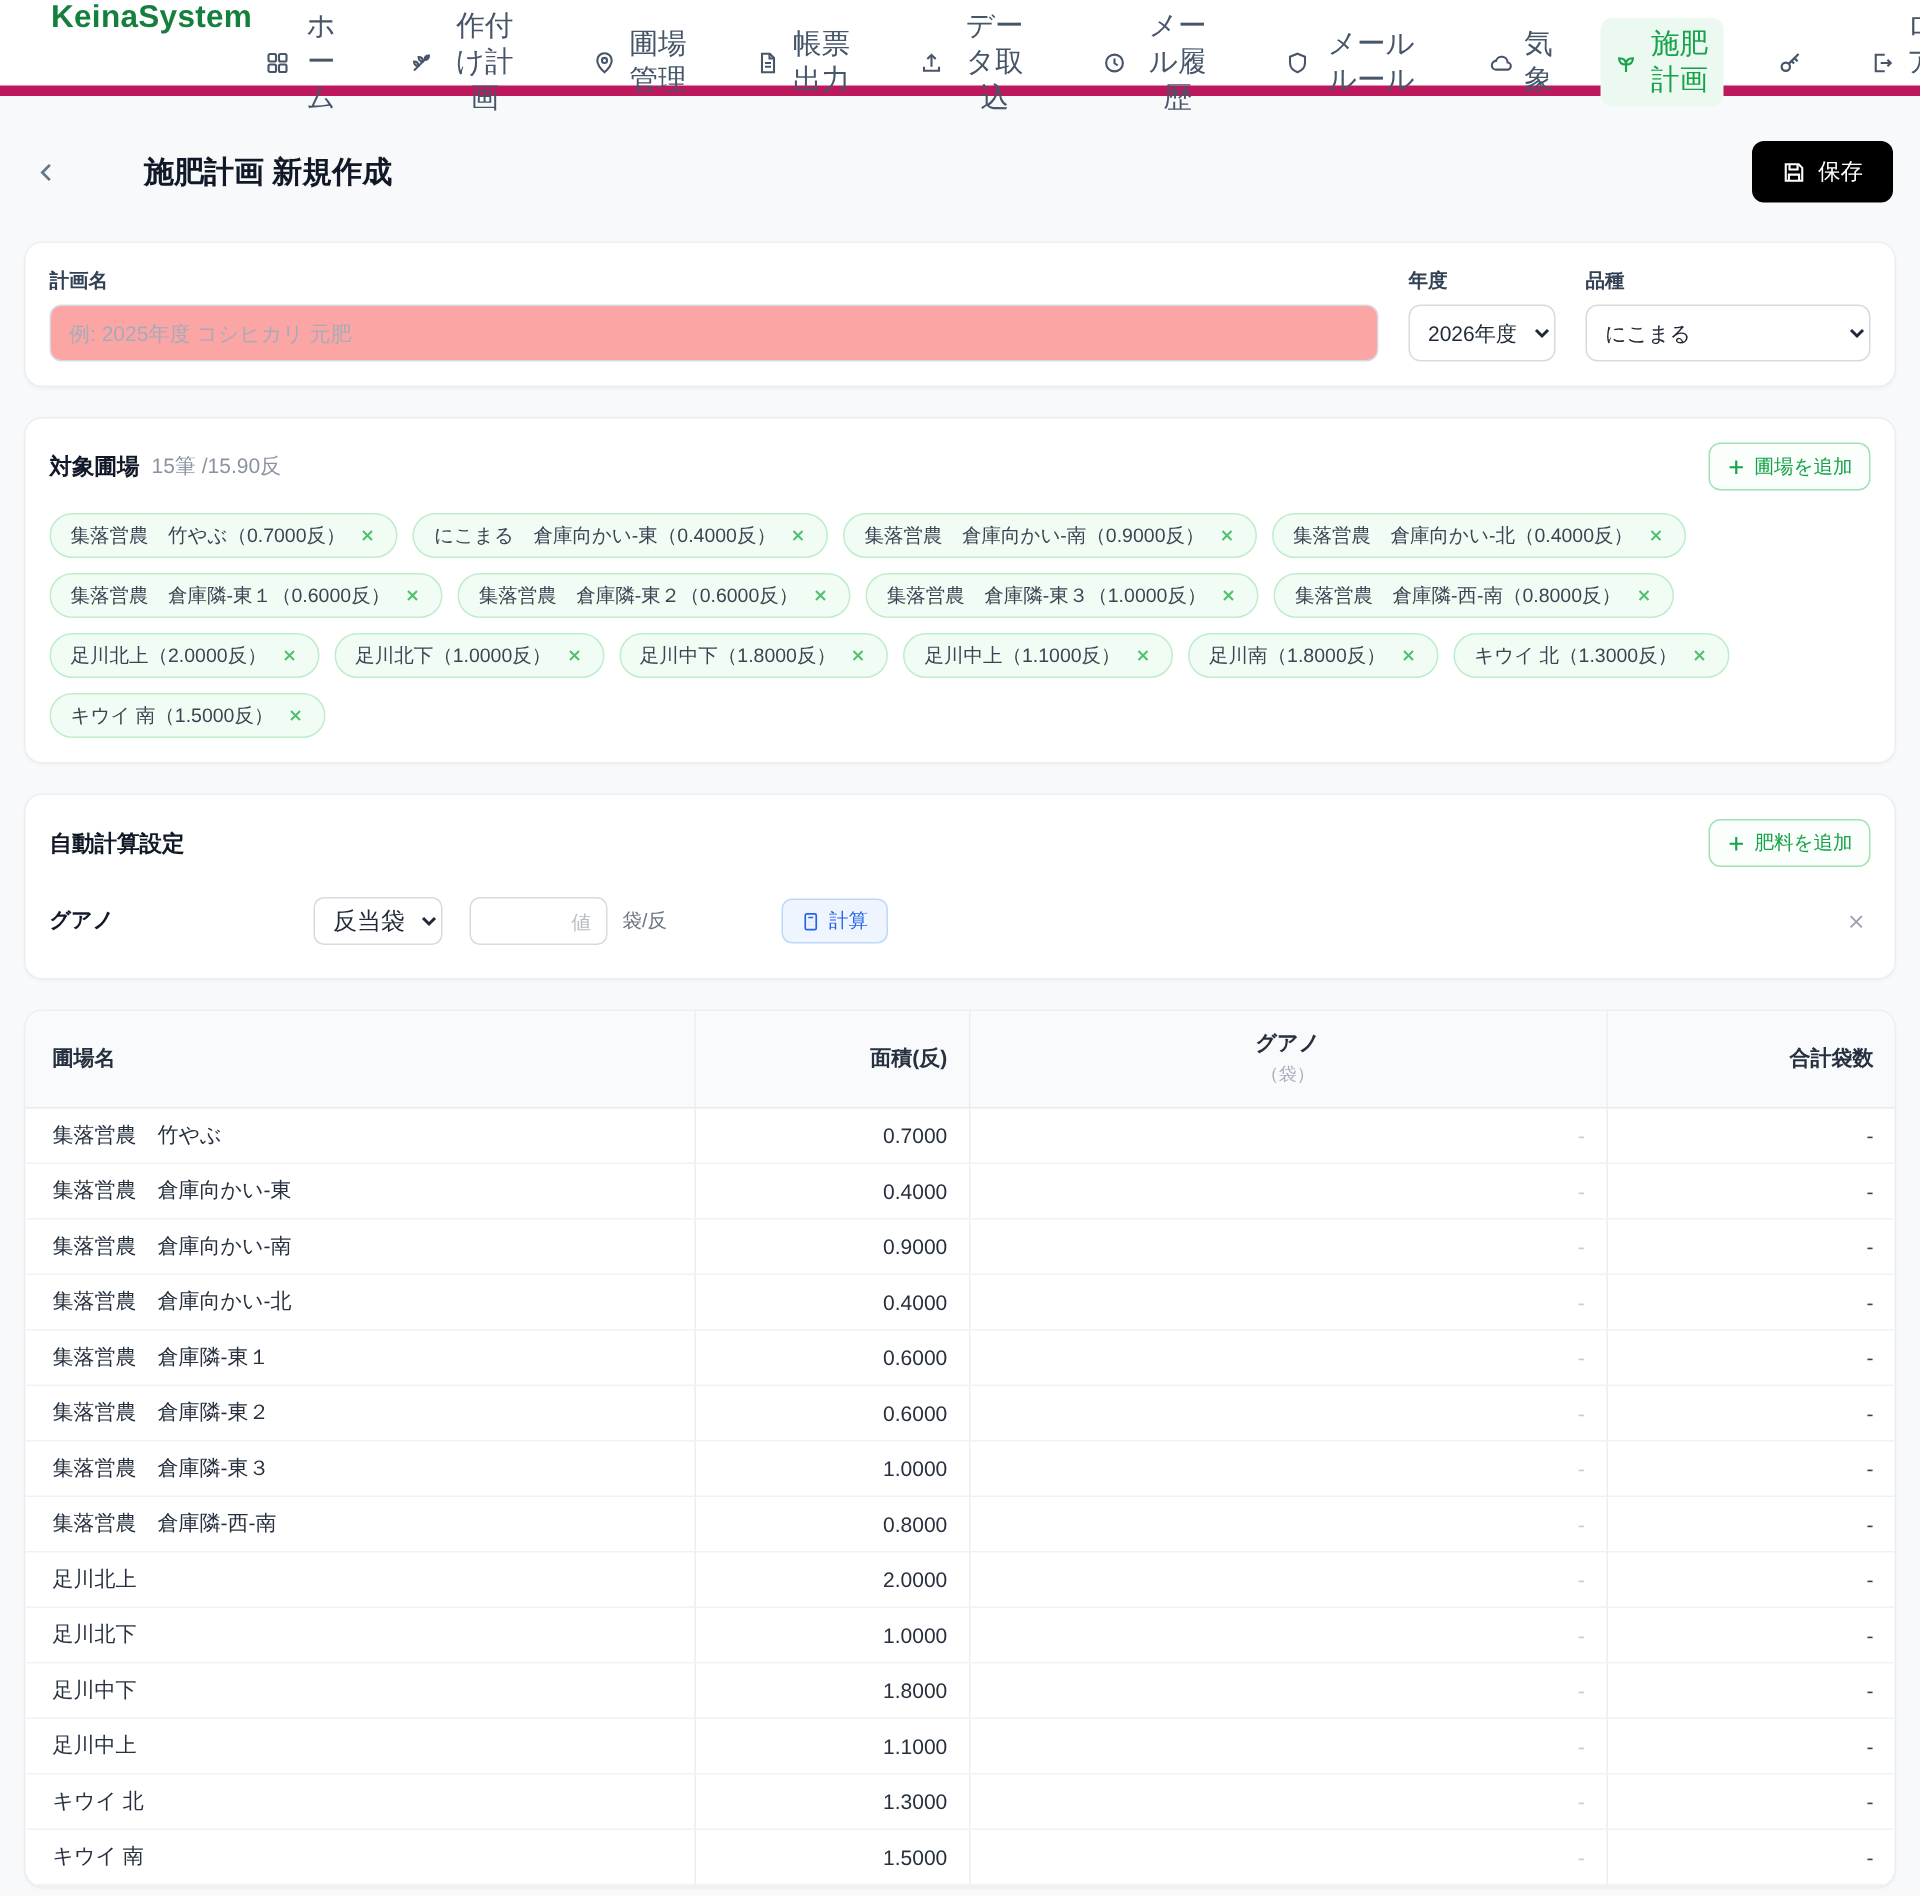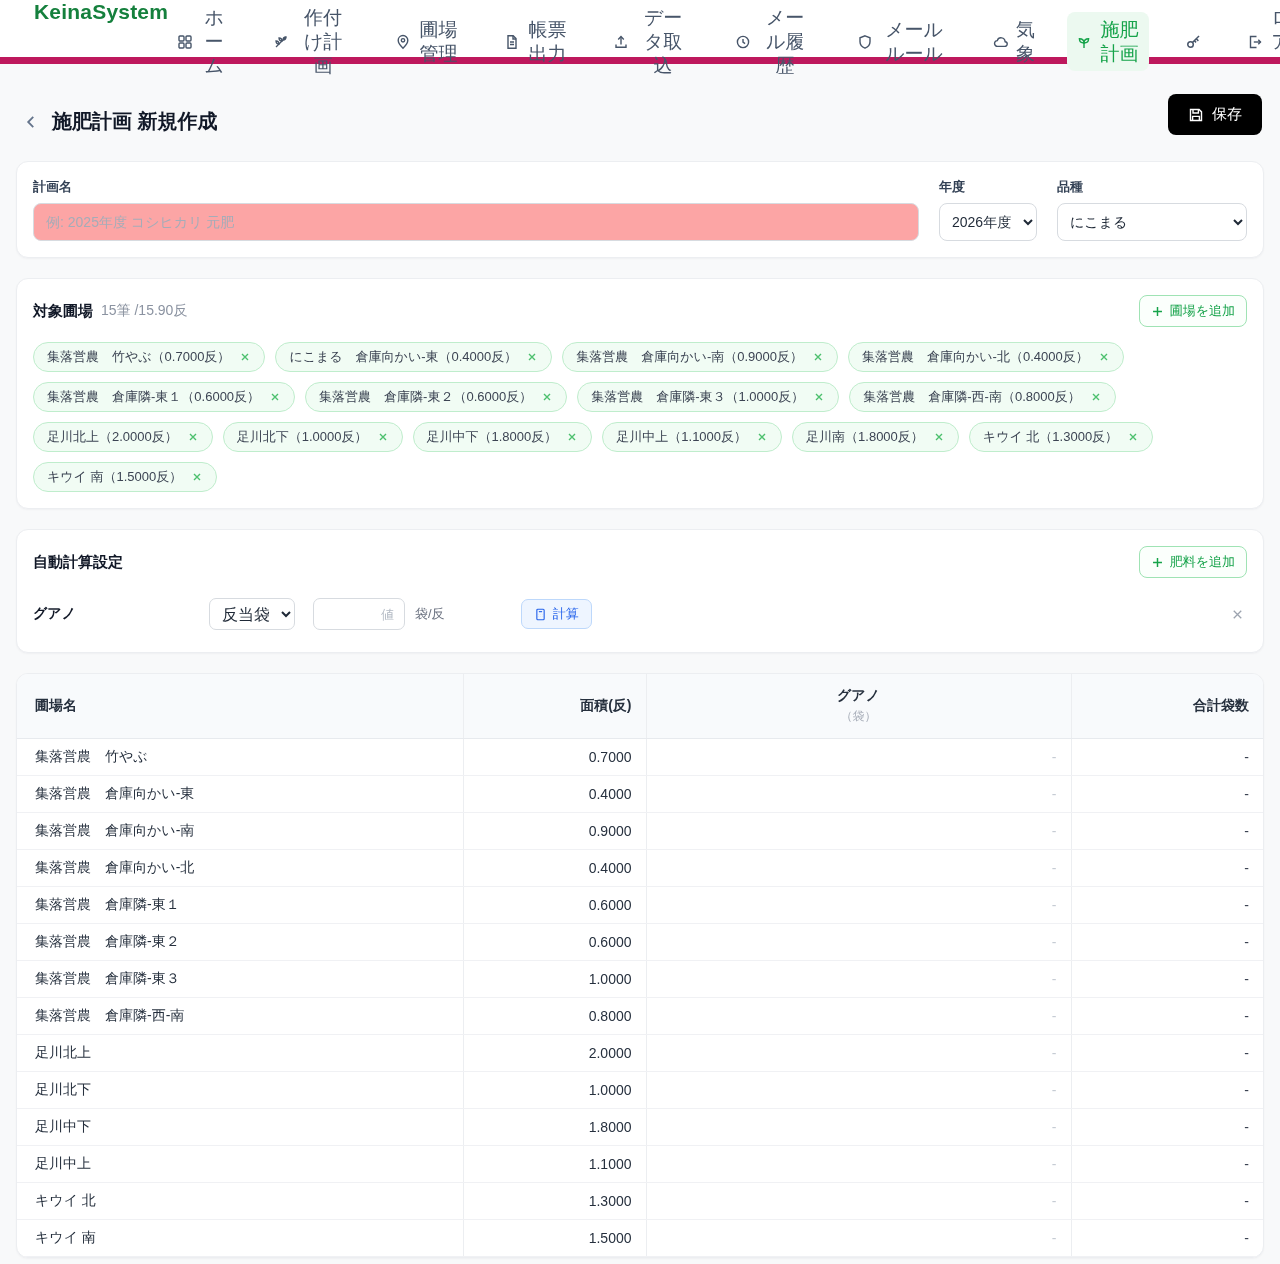--- a/index.html
+++ b/index.html
@@ -22,21 +22,21 @@
   .nav-item {
     display:flex; align-items:center; gap:7px; color:#475569; cursor:pointer;
     padding:6px 9px; border-radius:8px; font-size:19px; line-height:1.25;
   }
   .nav-item .nav-label { text-align:center; }
   .nav-item.active { background:#ecf9f0; color:#16a34a; }
   .nav-item svg { flex:0 0 auto; }
 
   
   .main { padding:26px 16px 24px 16px; }
-  .page-head { display:flex; align-items:flex-end; margin:4px 2px 26px 2px; }
+  .page-head { display:flex; align-items:center; margin:4px 2px 26px 2px;gap:44px; }
   .back-btn { color:#64748b; cursor:pointer; padding:4px; margin-right:8px; }
   .page-title { font-size:20px; font-weight:bold; color:#111827; }
   .save-btn {
     margin-left:auto; background:#000000; color:#fff; border:none; border-radius:8px;
     font-size:15px; padding:11px 20px; display:flex; align-items:center; gap:8px; cursor:pointer;
     font-family:inherit;
   }
 
   .card {
     background:#fff; border:1px solid #eceef1; border-radius:12px;

